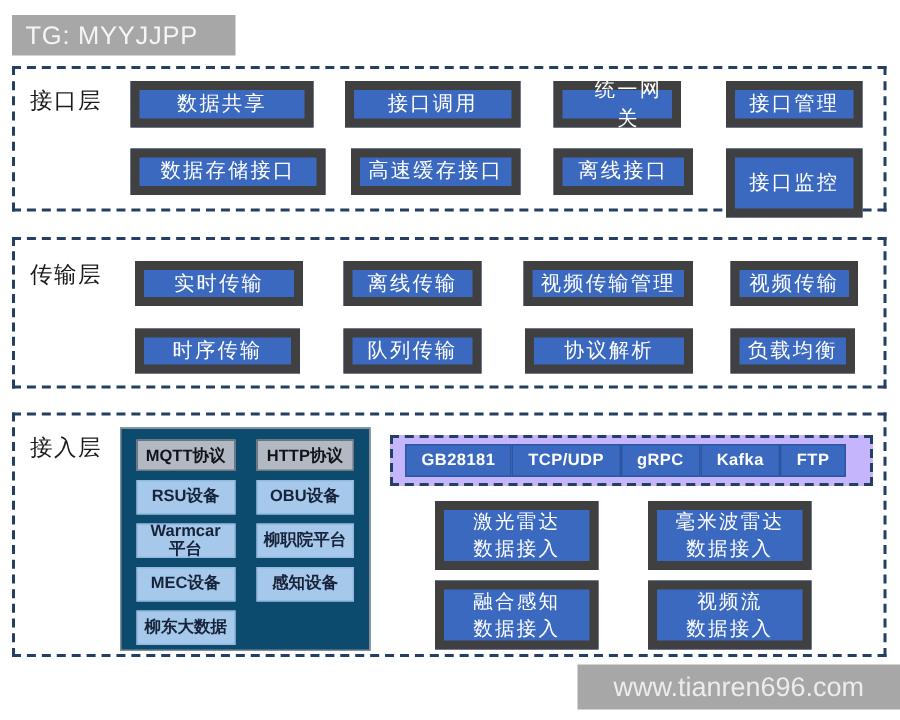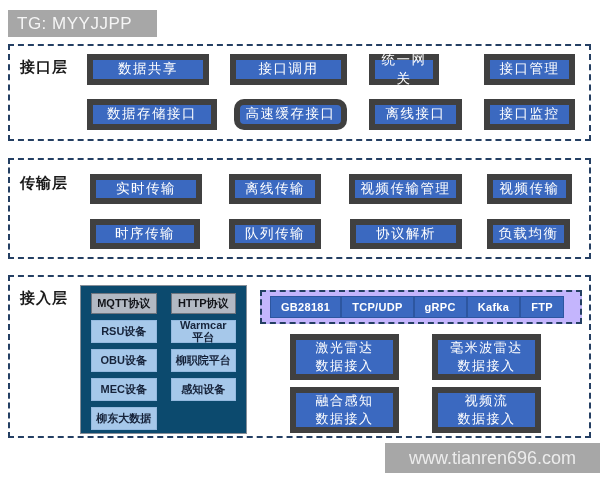--- a/index.html
+++ b/index.html
@@ -11,21 +11,21 @@
     position:absolute;background:#a7a7a7;color:#f5f5f5;
     display:flex;align-items:center;
   }
   .graybar.top{left:8px;top:10px;width:140px;height:27px;font-size:17px;padding-left:9px;letter-spacing:.5px;text-align:center;}
   .graybar.bottom{left:385px;top:443px;width:215px;height:30px;font-size:18px;justify-content:center;color:#ececec;}
   .layer{
     position:absolute;left:8px;width:583px;box-sizing:border-box;
     border:2px dashed #243f63;background:#ffffff;
   }
   .layer-label{
-    position:absolute;left:10px;top:12px;font-size:15px;font-weight:bold;color:#1a1a1a;letter-spacing:1px;
+    position:absolute;left:10px;top:12px;font-size:15px;font-weight:normal;color:#1a1a1a;letter-spacing:1px;
   }
   .bluebox{
     position:absolute;background:#3b69c0;border:6px solid #404040;box-sizing:border-box;
     color:#ffffff;display:flex;align-items:center;justify-content:center;
     font-size:13.5px;font-weight:500;letter-spacing:1.5px;white-space:pre-line;text-align:center;line-height:1.35;
   }
   .panel{
     position:absolute;left:70px;top:8px;width:167px;height:149px;box-sizing:border-box;
     background:#0c4a6e;border:1px solid #878f99;
     display:grid;grid-template-columns:1fr 1fr;column-gap:14px;row-gap:6px;
@@ -59,26 +59,26 @@
 <body>
 
 <div class="stage">
 
   <div class="graybar top">TG: MYYJJPP</div>
 
   <div class="layer" style="top:44px;height:97px;">
     <div class="layer-label">接口层</div>
     <div class="bluebox" style="left:77px;top:8px;width:122px;height:31px;">数据共享</div>
     <div class="bluebox" style="left:220px;top:8px;width:117px;height:31px;">接口调用</div>
-    <div class="bluebox" style="left:359px;top:8px;width:70px;height:31px;">统一网关</div>
+    <div class="bluebox" style="left:359px;top:8px;width:85px;height:31px;padding-left:15px;">统一网关</div>
     <div class="bluebox" style="left:474px;top:8px;width:91px;height:31px;">接口管理</div>
     <div class="bluebox" style="left:77px;top:53px;width:130px;height:31px;">数据存储接口</div>
-    <div class="bluebox" style="left:224px;top:53px;width:113px;height:31px;border-radius:10px;">高速缓存接口</div>
+    <div class="bluebox" style="left:224px;top:53px;width:113px;height:31px;">高速缓存接口</div>
     <div class="bluebox" style="left:359px;top:53px;width:93px;height:31px;">离线接口</div>
-    <div class="bluebox" style="left:474px;top:53px;width:91px;height:31px;">接口监控</div>
+    <div class="bluebox" style="left:474px;top:53px;width:91px;height:46px;">接口监控</div>
   </div>
 
   <div class="layer" style="top:158px;height:101px;">
     <div class="layer-label" style="top:14px;">传输层</div>
     <div class="bluebox" style="left:80px;top:14px;width:112px;height:30px;">实时传输</div>
     <div class="bluebox" style="left:219px;top:14px;width:92px;height:30px;text-align:center;">离线传输</div>
     <div class="bluebox" style="left:339px;top:14px;width:113px;height:30px;">视频传输管理</div>
     <div class="bluebox" style="left:477px;top:14px;width:85px;height:30px;">视频传输</div>
     <div class="bluebox" style="left:219px;top:59px;width:92px;height:30px;">队列传输</div>
     <div class="bluebox" style="left:80px;top:59px;width:110px;height:30px;">时序传输</div>
@@ -86,23 +86,23 @@
     <div class="bluebox" style="left:477px;top:59px;width:83px;height:30px;">负载均衡</div>
   </div>
 
   <div class="layer" style="top:275px;height:163px;">
     <div class="layer-label">接入层</div>
 
     <div class="panel">
       <div class="hdr">MQTT协议</div>
       <div class="hdr">HTTP协议</div>
       <div class="itm">RSU设备</div>
+      <div class="itm">OBU设备</div>
       <div class="itm">Warmcar
 平台</div>
-      <div class="itm">OBU设备</div>
       <div class="itm">柳职院平台</div>
       <div class="itm">MEC设备</div>
       <div class="itm">感知设备</div>
       <div class="itm">柳东大数据</div>
     </div>
 
     <div class="proto-wrap">
       <div class="proto">GB28181</div>
       <div class="proto">TCP/UDP</div>
       <div class="proto">gRPC</div>

